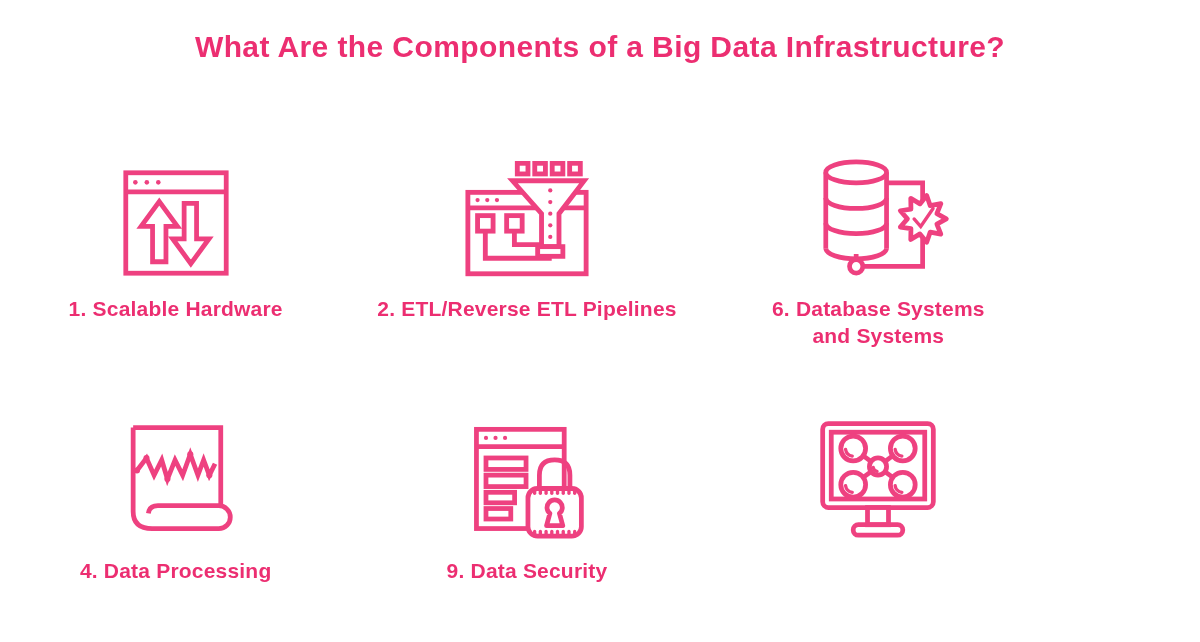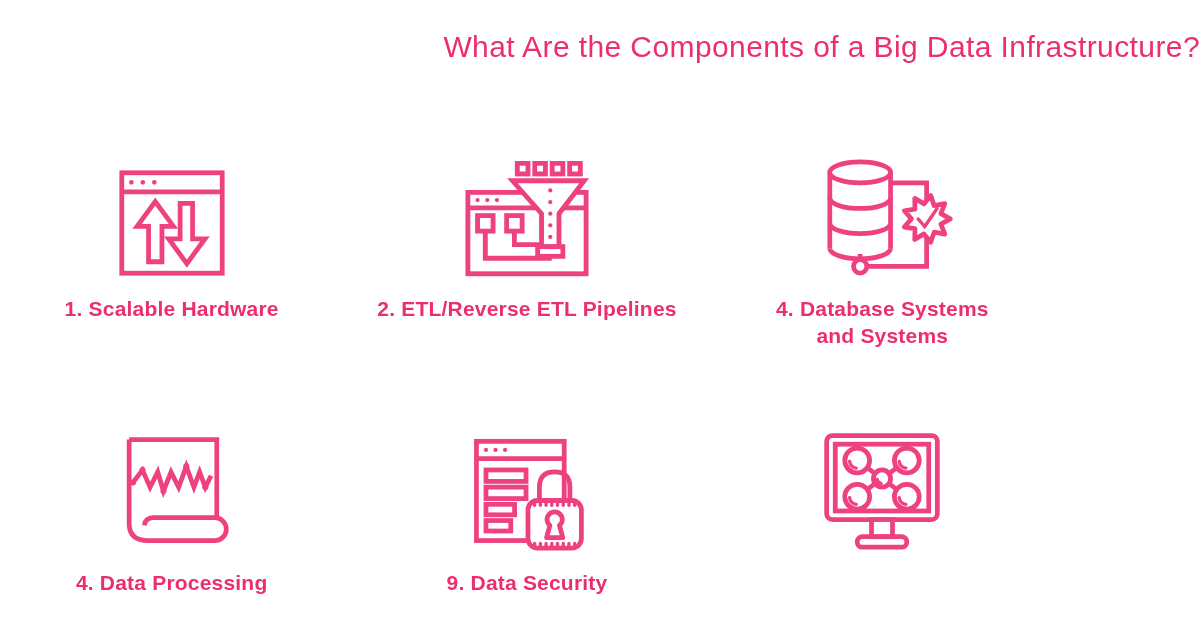--- a/index.html
+++ b/index.html
@@ -3,26 +3,26 @@
 <meta charset="utf-8">
 <style>
   html,body{margin:0;padding:0;}
   body{
     width:1200px;height:642px;overflow:hidden;
     background:var(--background,#fff);
     font-family:"Liberation Sans","DejaVu Sans",sans-serif;
   }
   .page{width:1200px;height:642px;position:relative;}
   .title{
-    margin-top:30px;text-align:right;
-    font-size:30px;font-weight:400;letter-spacing:.4px;
+    margin-top:30px;text-align:center;
+    font-size:30px;font-weight:700;letter-spacing:.4px;
     color:var(--text,#EC2E71);
   }
   .grid{
-    width:1054px;display:grid;grid-template-columns:repeat(3,1fr);gap:12px;
+    width:1054px;display:grid;grid-template-columns:repeat(3,1fr);
   }
   .cell{display:flex;flex-direction:column;align-items:center;}
   .icon-box{
     height:145px;margin-top:69px;
     display:flex;align-items:flex-end;justify-content:center;
     color:var(--icon,#EE4180);
   }
   .row2 .icon-box{height:140px;margin-top:50px;}
   .label{
     margin-top:18px;text-align:center;
@@ -104,21 +104,21 @@
           <line x1="88" y1="17" x2="88" y2="97"></line>
           <path d="M24,44 A32,11 0 0 0 88,44"></path>
           <path d="M24,70.5 A32,11 0 0 0 88,70.5"></path>
           <path d="M24,97 A32,11 0 0 0 88,97"></path>
           <ellipse class="f" cx="56" cy="17" rx="32" ry="11"></ellipse>
           <line x1="56" y1="103" x2="56" y2="109"></line>
           <circle class="f" cx="56" cy="116" r="7"></circle>
         </svg>
       </div>
       <div class="label">
-        <span>4. Database Systems</span>
+        <span>6. Database Systems</span>
           <span>and Systems</span>
       </div>
     </div>
 
     <div class="cell row2">
       <div class="icon-box">
         <svg viewBox="0 0 130 126" width="124" height="120">
           <path d="M20,8 H112 V90"></path>
           <path d="M20,8 V96 Q20,114 40,114 H110 A12,12 0 0 0 110,90 H46 Q37,90 36,98"></path>
           <polyline points="24,53 34,40 42,58 50,42 56,62 64,42 72,58 80,36 88,58 94,42 100,58 106,46"></polyline>

